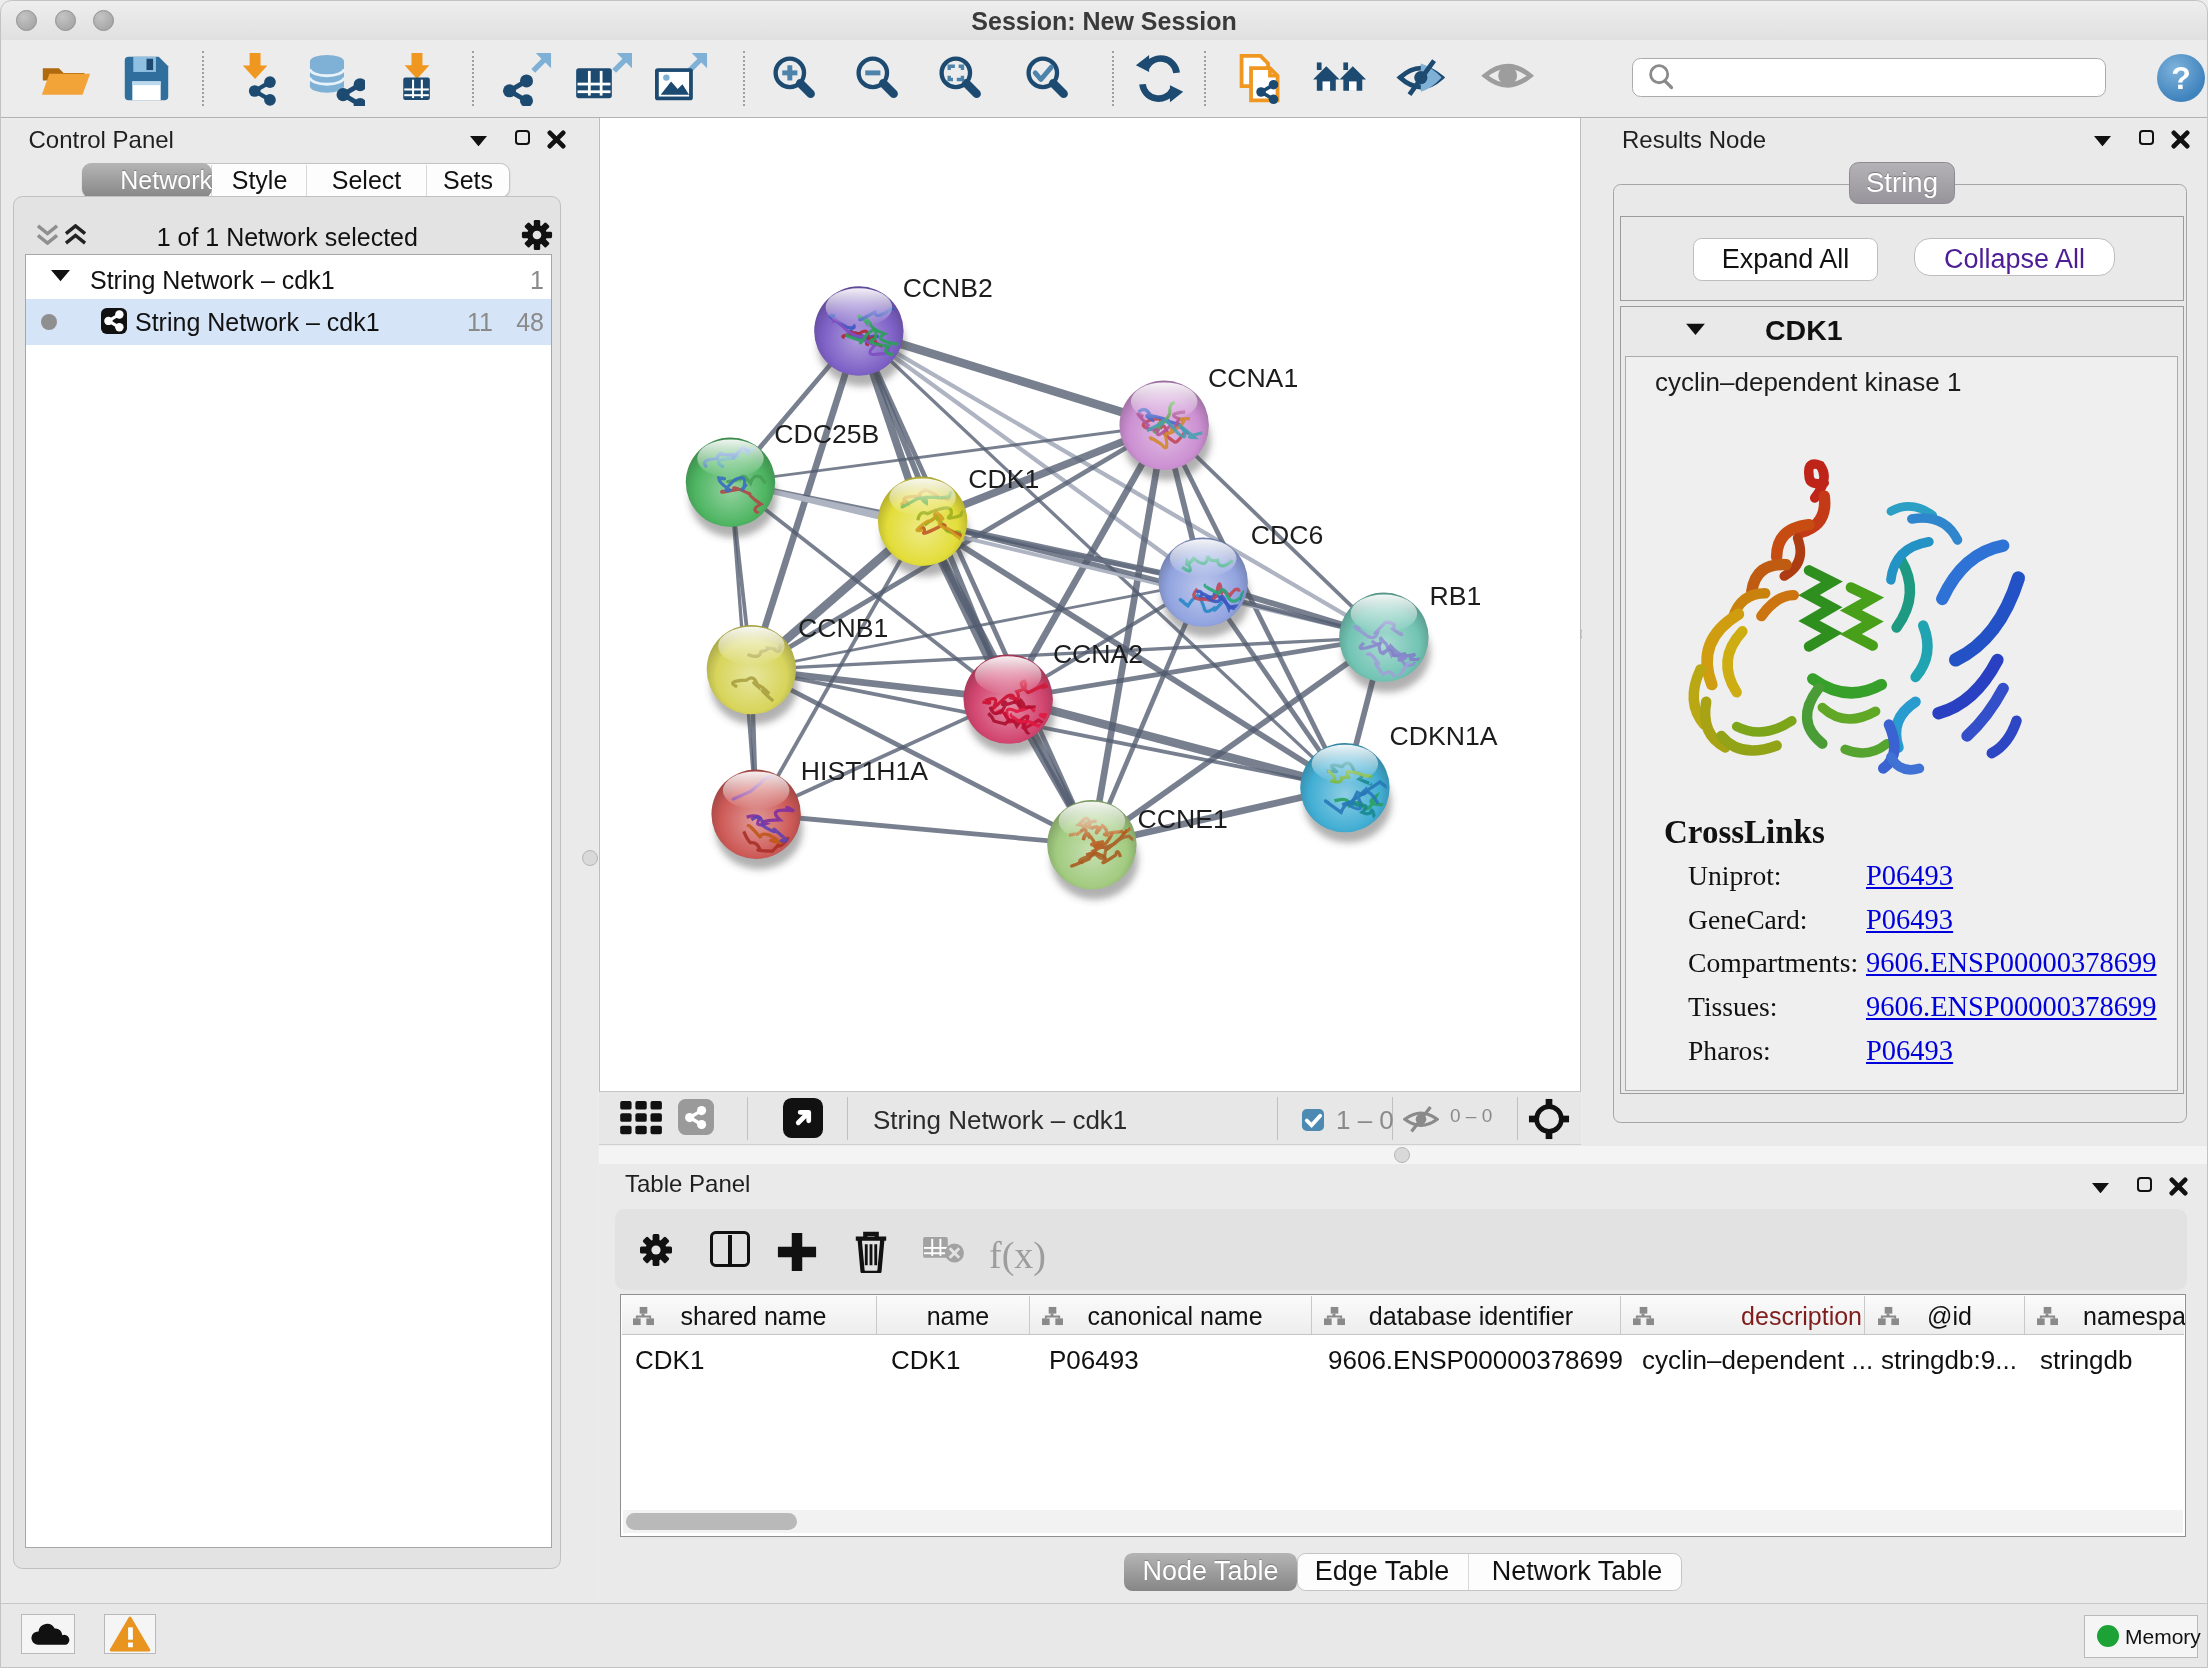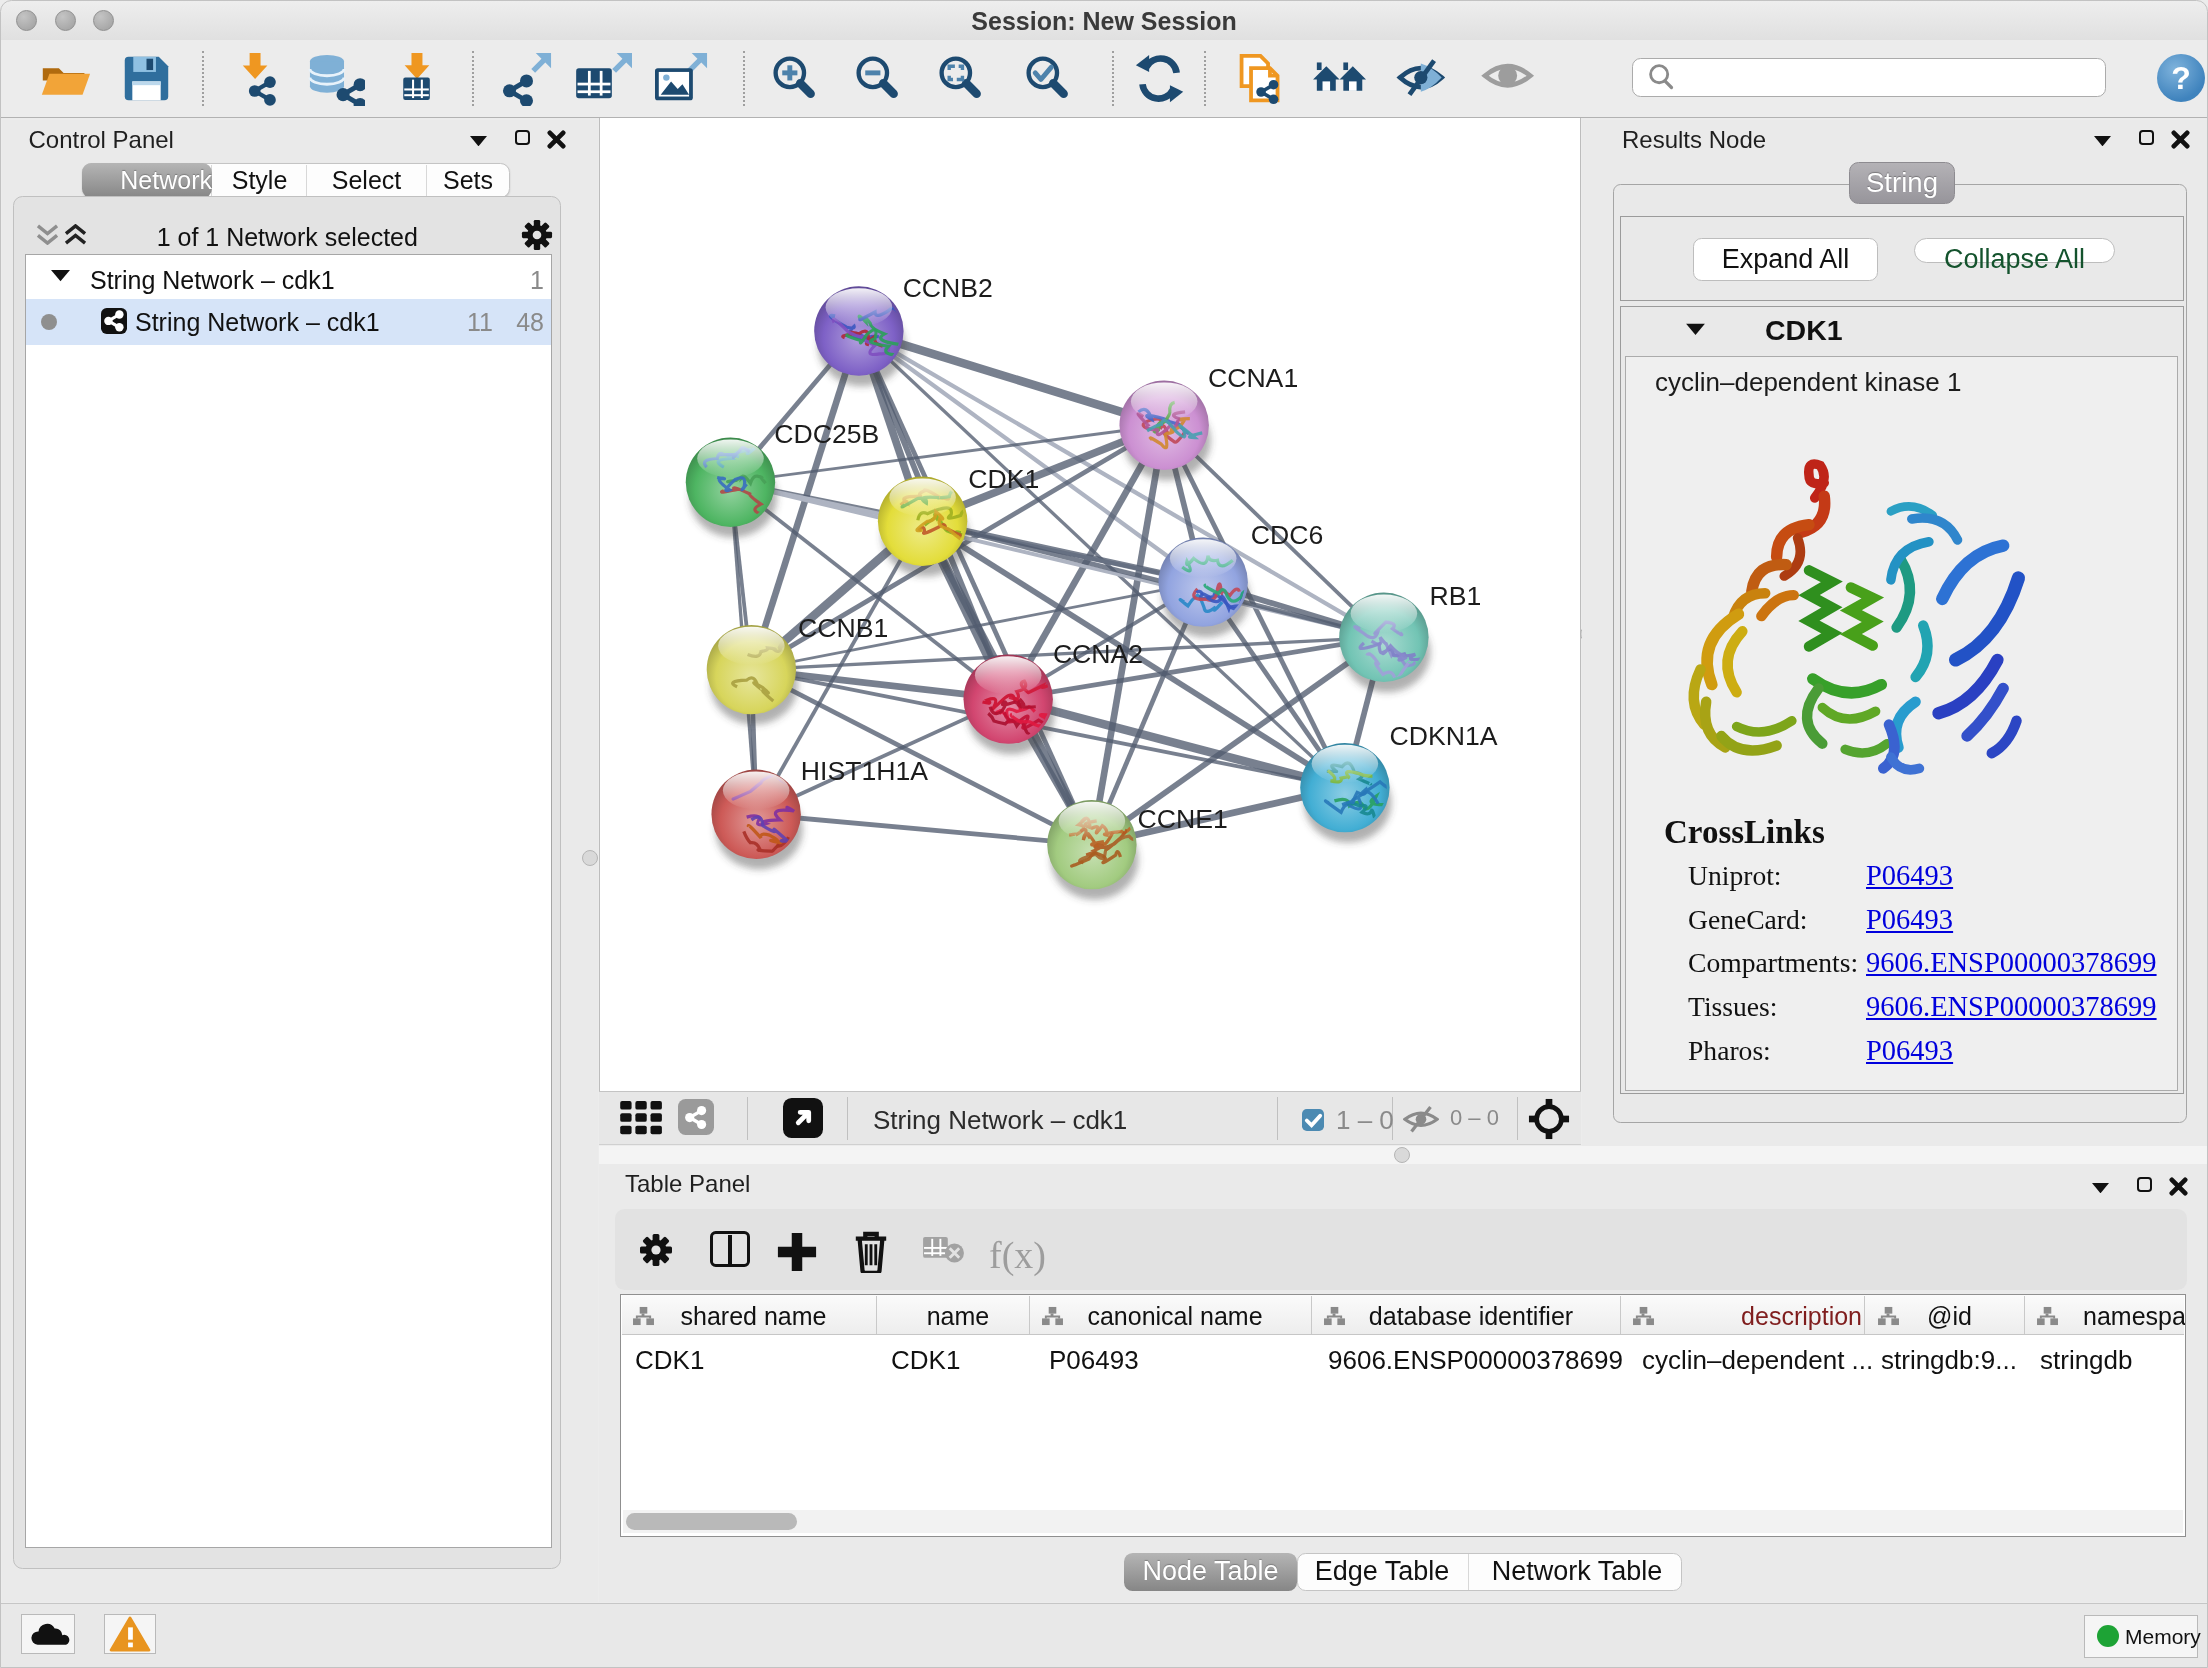--- a/index.html
+++ b/index.html
@@ -551,21 +551,21 @@
 <div class="abs" style="left:1302px;top:1109px;width:22px;height:22px;background:#4c8ab2;border-radius:4.8px"></div>
 <svg width="22" height="22" viewBox="0 0 23 23" style="position:absolute;left:1302px;top:1109px">
     <path d="M5 12 l5 5 l9 -10" fill="none" stroke="#fff" stroke-width="4" stroke-linecap="round"></path>
   </svg>
 <div class="abs" style="left:1336px;top:1105px;font-size:26px;color:#8a8a8a">1 – 0</div>
 <svg width="36" height="28.5" viewBox="0 0 38 30" style="position:absolute;left:1403px;top:1105px">
     <path d="M2 15 Q19 2 36 15 Q19 28 2 15 Z" fill="none" stroke="#8a8a8a" stroke-width="3.4"></path>
     <circle cx="19" cy="15" r="5.6" fill="#8a8a8a"></circle>
     <line x1="29" y1="2" x2="9" y2="28" stroke="#8a8a8a" stroke-width="3.4"></line>
   </svg>
-<div class="abs" style="left:1450px;top:1105px;font-size:22px;color:#8a8a8a">0 – 0</div>
+<div class="abs" style="left:1450px;top:1105px;font-size:19px;color:#8a8a8a">0 – 0</div>
 <svg width="42" height="42" viewBox="0 0 44 44" style="position:absolute;left:1528px;top:1098px">
     <circle cx="22" cy="22" r="13" fill="none" stroke="#111" stroke-width="5"></circle>
     <g stroke="#111" stroke-width="7">
       <line x1="22" y1="1" x2="22" y2="10"></line>
       <line x1="22" y1="34" x2="22" y2="43"></line>
       <line x1="1" y1="22" x2="10" y2="22"></line>
       <line x1="34" y1="22" x2="43" y2="22"></line>
     </g>
   </svg>
 <div class="abs" style="left:599px;top:1146px;width:1609px;height:18px;background:#f4f4f4"></div>
@@ -576,21 +576,21 @@
     <path d="M0 2 h18 l-9 11 z" fill="#111"></path>
   </svg>
 <div style="position:absolute;left:2139px;top:130px;width:15px;height:15px;border:2.9px solid #111;border-radius:3.8px"></div>
 <svg width="19" height="19" viewBox="0 0 20 20" style="position:absolute;left:2171px;top:130px">
     <path d="M3 3 L17 17 M17 3 L3 17" stroke="#111" stroke-width="5" stroke-linecap="round"></path>
   </svg>
 <div class="abs" style="left:1613px;top:184px;width:574px;height:939px;background:#e9e9e9;border:1.9px solid #a5a5a5;border-radius:7.6px"></div>
 <div class="abs" style="left:1849px;top:162px;width:106px;height:42px;background:linear-gradient(#b4b2b6,#97959b);border:1px solid #8d8b90;border-radius:9.5px;color:#fff;font-size:27.6px;text-align:center;line-height:40px;text-shadow:0 -1px 1px rgba(0,0,0,0.3)">String</div>
 <div class="abs" style="left:1620px;top:216px;width:564px;height:85px;border:1.9px solid #9b9b9b;background:#e9e9e9"></div>
 <div class="abs" style="left:1693px;top:238px;width:185px;height:43px;background:#fff;border:1px solid #bdbdbd;border-radius:8.6px;font-size:27px;color:#111;text-align:center;line-height:41px">Expand All</div>
-<div class="abs" style="left:1914px;top:238px;width:201px;height:25px;background:#fff;border:1px solid #bdbdbd;border-radius:16px;font-size:27px;color:#14532d;text-align:center;line-height:41px">Collapse All</div>
+<div class="abs" style="left:1914px;top:238px;width:201px;height:38px;background:#fff;border:1px solid #bdbdbd;border-radius:16px;font-size:27px;color:#4c1d95;text-align:center;line-height:41px">Collapse All</div>
 <div class="abs" style="left:1620px;top:306px;width:564px;height:788px;border:1.9px solid #9b9b9b;background:#e9e9e9"></div>
 <svg width="21" height="15" viewBox="0 0 22 16" style="position:absolute;left:1685px;top:321px">
     <path d="M1 3 h20 l-10 12 z" fill="#111"></path>
   </svg>
 <div class="abs" style="left:1765px;top:314px;font-size:28.5px;font-weight:700;color:#111">CDK1</div>
 <div class="abs" style="left:1625px;top:356px;width:553px;height:735px;background:#efefef;border:1px solid #ababab"></div>
 <div class="abs" style="left:1655px;top:367px;font-size:26px;color:#1b1b1b">cyclin–dependent kinase 1</div>
 <svg width="357" height="319" viewBox="0 0 375 335" style="position:absolute;left:1670px;top:458px">
     <g>
       <path d="M152 42 q16 -20 6 -34 q-14 -6 -12 10 q0 12 16 8" fill="none" stroke="#bf2418" stroke-width="10" stroke-linecap="round"></path>

